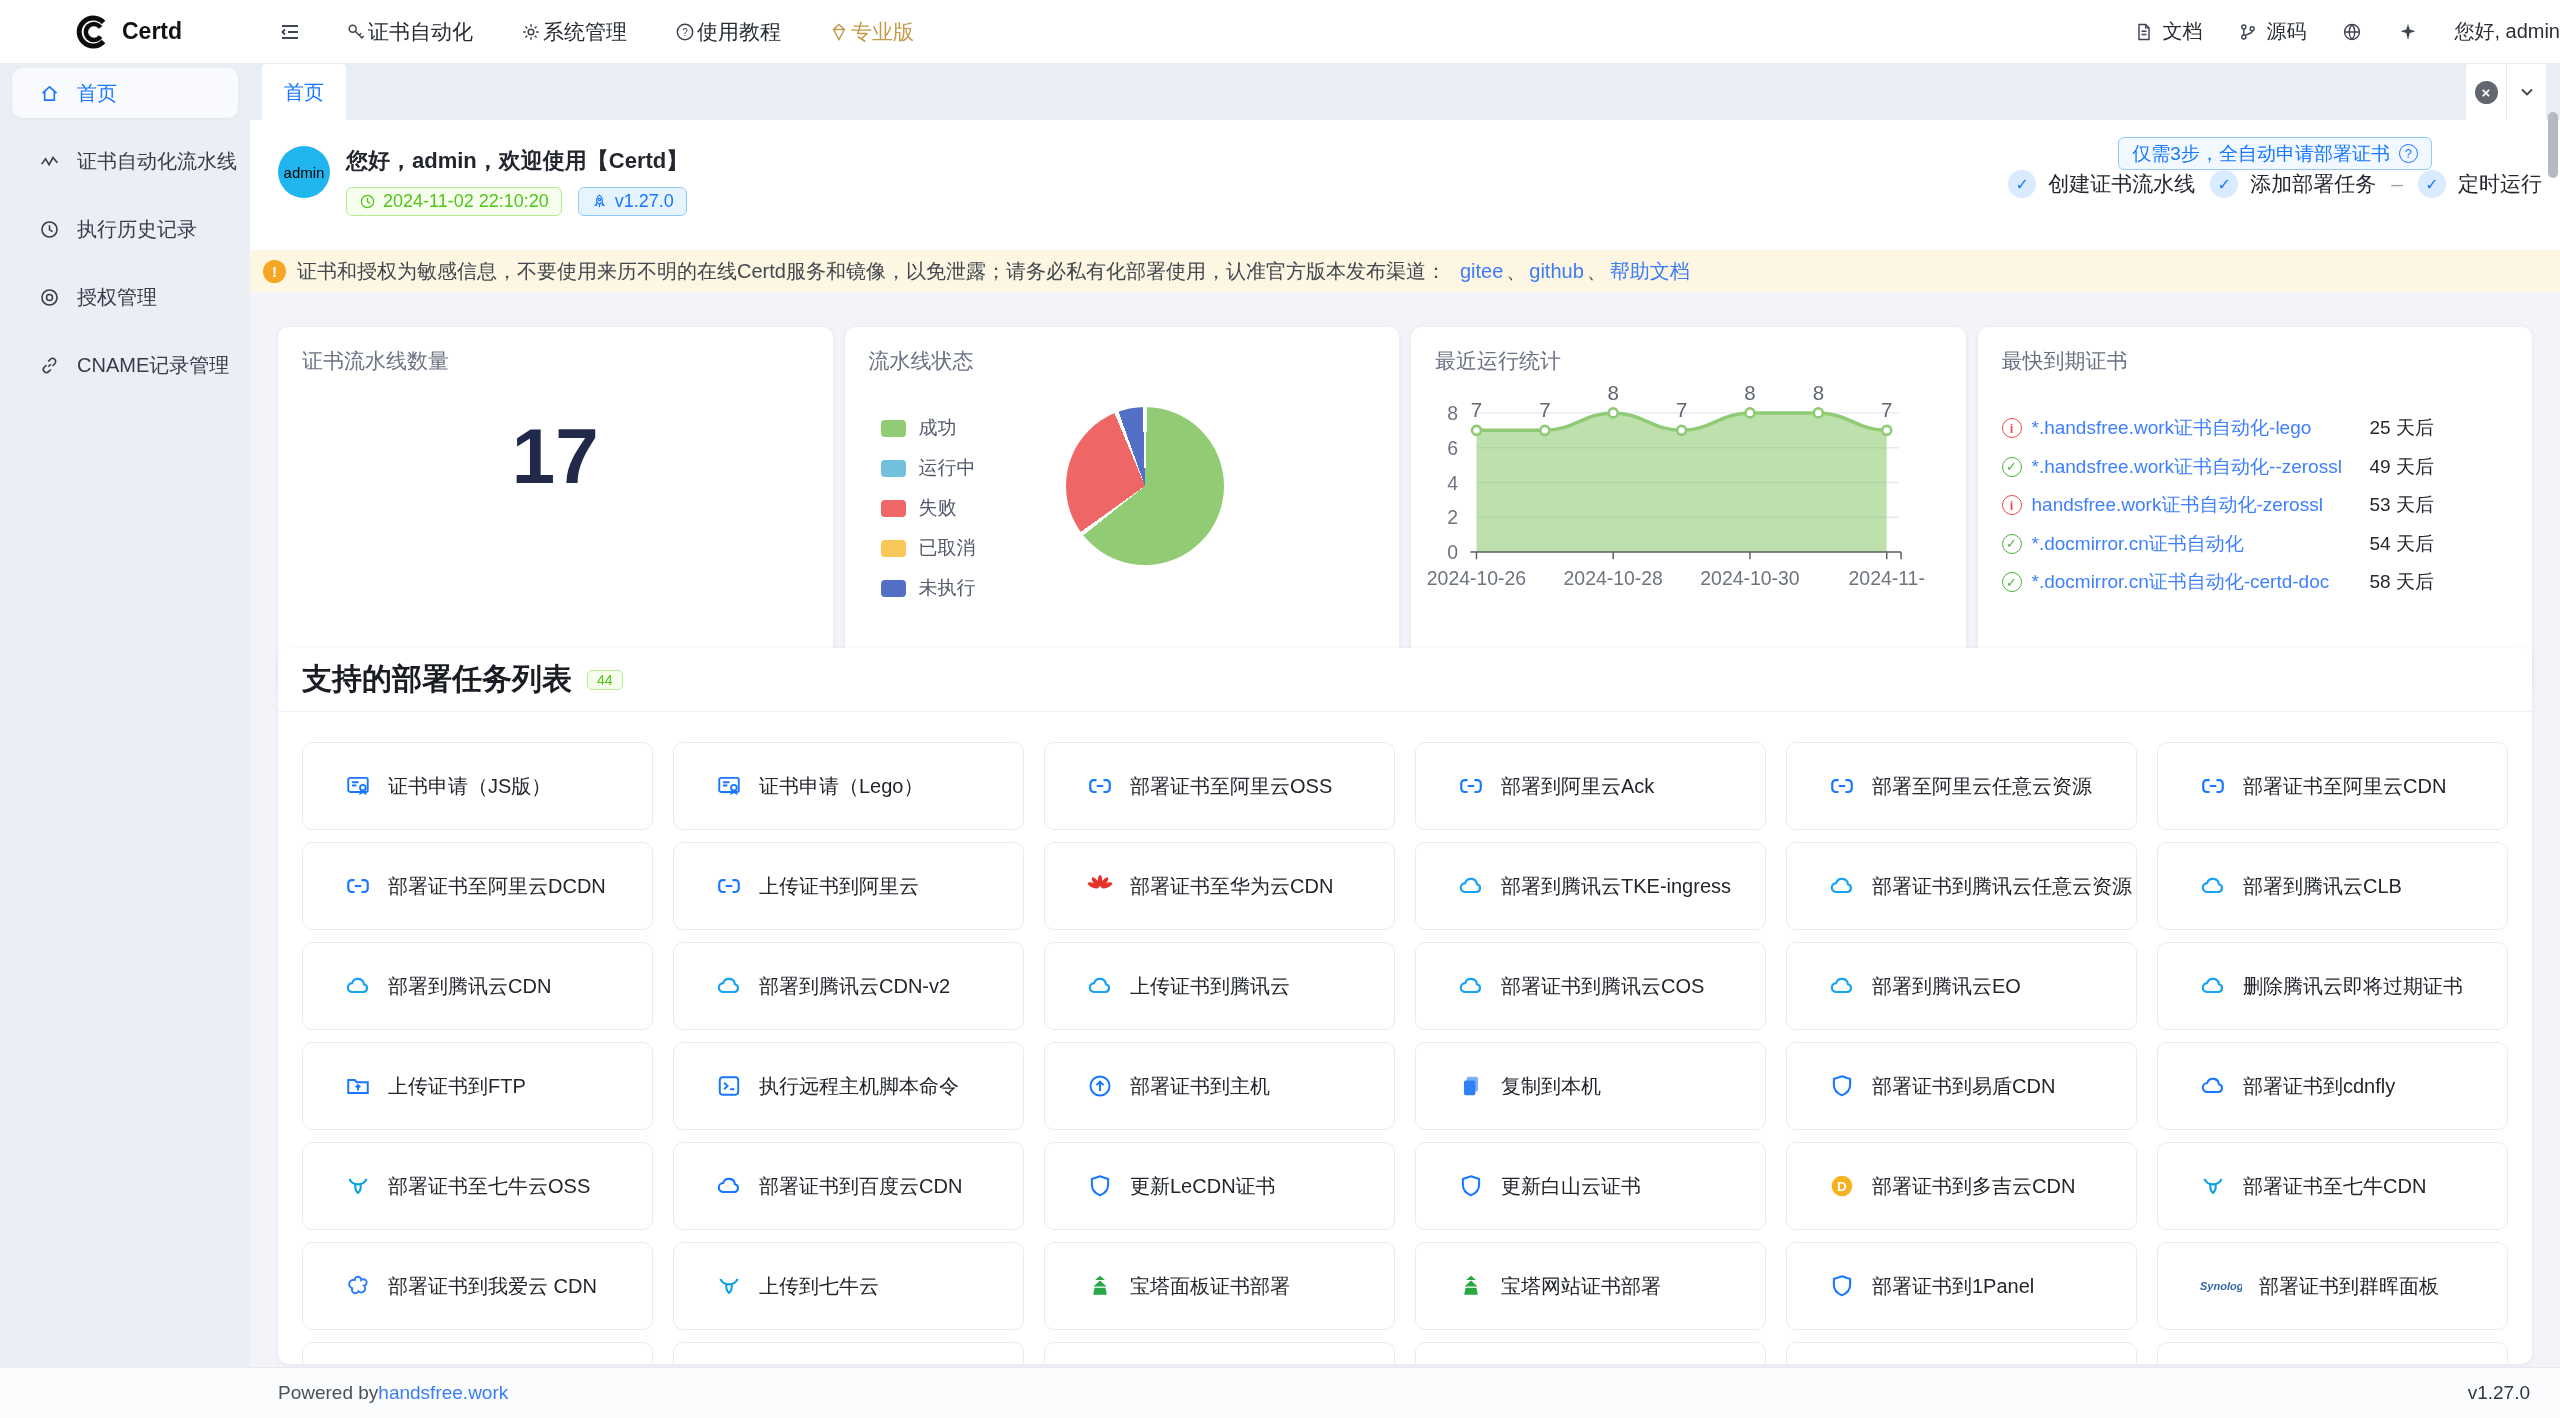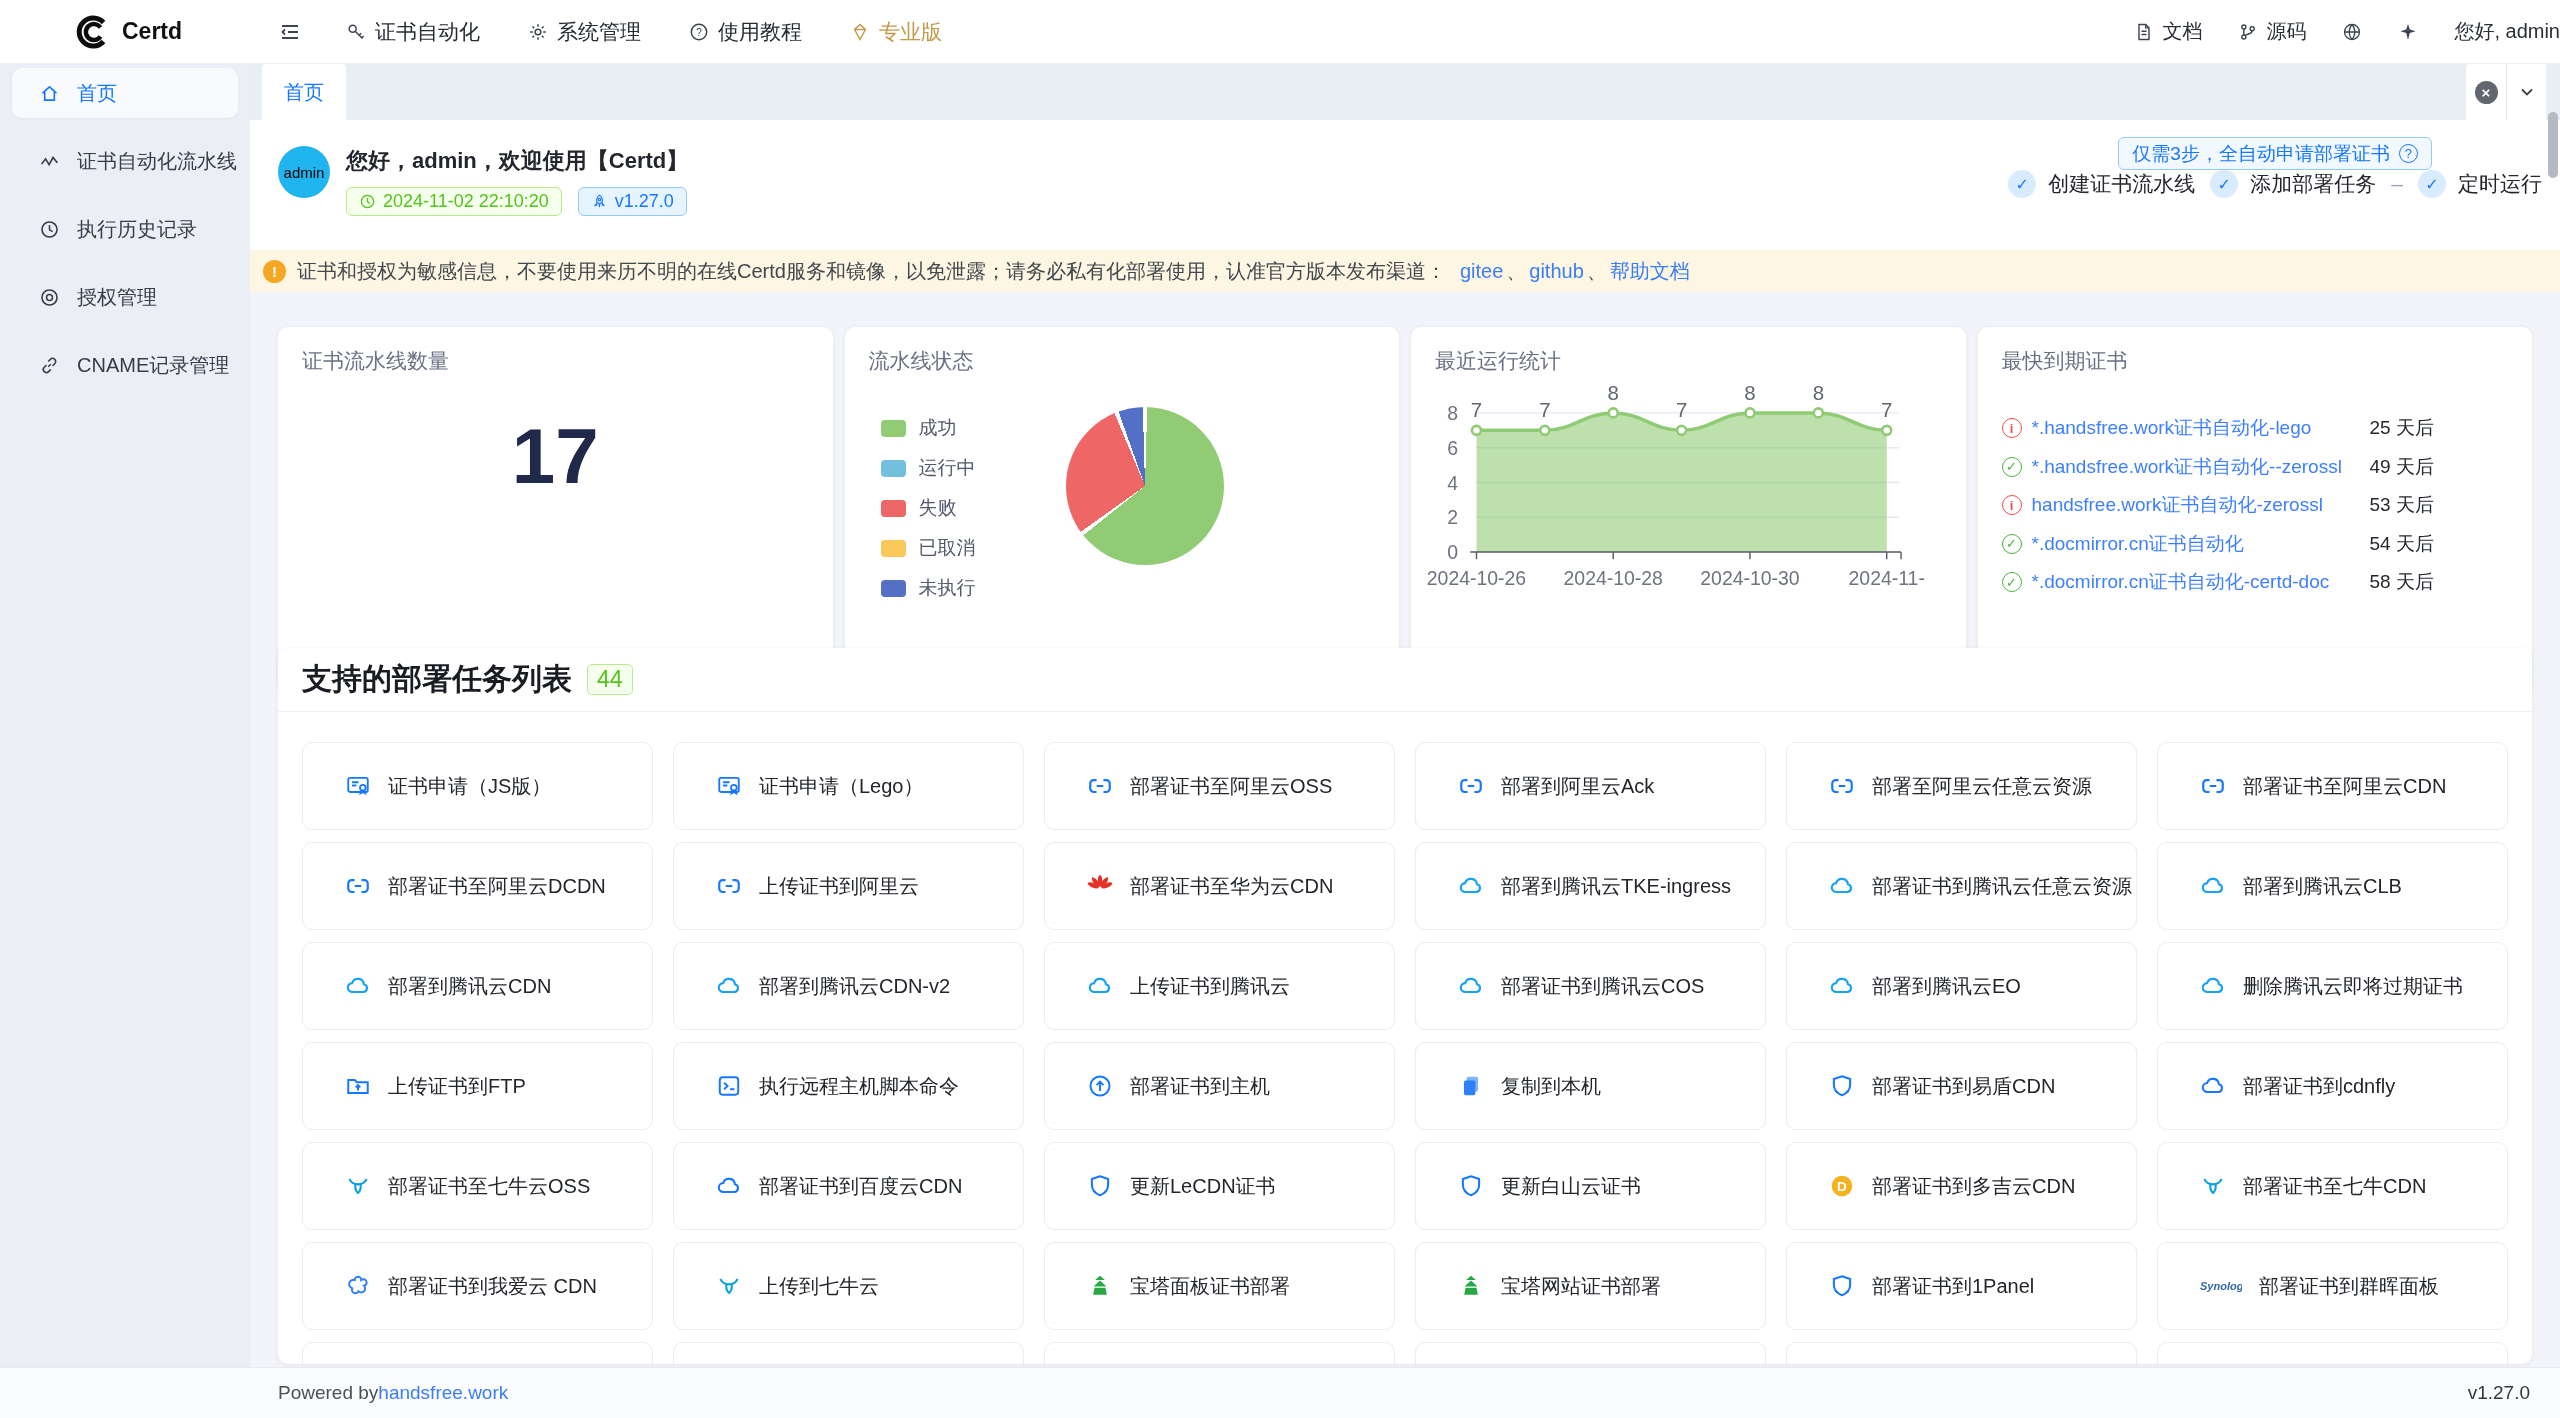--- a/index.html
+++ b/index.html
@@ -7,21 +7,21 @@
 body{font-family:"Liberation Sans","DejaVu Sans",sans-serif;color:#1f2329;background:#f2f4f9;position:relative}
 .ic{display:inline-flex;width:20px;height:20px;flex:none}
 .ic svg{width:100%;height:100%}
 
 
 #header{position:absolute;top:0;left:0;right:0;height:64px;background:#fff;border-bottom:1px solid #eceef4;display:flex;align-items:center;z-index:30}
 .brand{margin-left:74px;display:flex;align-items:center;gap:12px;font-size:23px;font-weight:700;color:#101114}
 .brand .ic{width:36px;height:36px}
 .collapse{margin-left:96px;width:24px;height:24px;color:#3f4754}
 #header-menu{display:flex;margin-left:44px;gap:48px;font-size:21px;color:#262b33;align-items:center}
-.menu-item{display:flex;gap:9px;align-items:center;cursor:pointer}
+.menu-item{display:flex;gap:2px;align-items:center;cursor:pointer}
 .menu-item .ic{color:#3c434f}
 .menu-item.gold,.menu-item.gold .ic{color:#c49a4a}
 #header-right{margin-left:auto;display:flex;align-items:center;gap:36px;font-size:20px;color:#2a2f37;}
 .hr-item{display:flex;gap:8px;align-items:center;cursor:pointer}
 .hr-item .ic{color:#3c434f}
 
 
 #sidebar{position:absolute;top:64px;left:0;width:250px;bottom:0;background:#ebeef4;z-index:20}
 #side-list{padding:4px 12px}
 .side-item{height:50px;border-radius:10px;display:flex;align-items:center;gap:17px;padding-left:27px;font-size:20px;color:#363d4a;margin-bottom:18px;cursor:pointer}
@@ -81,21 +81,21 @@
 .exp-ic{width:20px;height:20px;border-radius:50%;display:flex;align-items:center;justify-content:center;font-size:13px;font-weight:700;margin-right:10px;flex:none}
 .exp-ic.warn{border:1.7px solid #f24b4b;color:#f24b4b}
 .exp-ic.ok{border:1.7px solid #49b33a;color:#49b33a}
 .exp-name{width:338px;color:#3d7fff;font-size:19px;white-space:nowrap;overflow:hidden;cursor:pointer}
 .exp-days{color:#24282f;font-size:19px}
 
 
 #tasks-card{position:absolute;top:528px;left:28px;right:28px;height:716px;background:#fff;border-radius:10px;box-shadow:0 1px 5px rgba(36,46,66,.07);overflow:hidden}
 .tasks-head{height:64px;display:flex;align-items:center;padding:0 24px;border-bottom:1px solid #eef0f5;gap:15px}
 .tasks-title{font-size:30px;font-weight:700;color:#191c22}
-.tasks-count{border:1px solid #b7eb8f;background:#f6ffed;color:#52c41a;font-size:23px;border-radius:5px;padding:1px 9px}
+.tasks-count{border:1px solid #b7eb8f;background:#f6ffed;color:#52c41a;font-size:14px;border-radius:5px;padding:1px 9px}
 #task-grid{padding:30px 24px 0;display:grid;grid-template-columns:repeat(6,1fr);column-gap:20px;row-gap:12px}
 .task-card{height:88px;border:1px solid #e9ebf1;border-radius:10px;display:flex;align-items:center;padding-left:42px;gap:17px;background:#fff;cursor:pointer}
 .task-card .ic{width:26px;height:26px}
 .task-label{font-size:20px;color:#22262c;white-space:nowrap;overflow:hidden}
 .syn{font-size:11px;color:#3568a8;font-weight:700;font-style:italic;width:42px;flex:none;overflow:hidden}
 
 
 #footer{position:absolute;left:0;right:0;bottom:0;height:51px;background:#fbfcfe;border-top:1px solid #e8eaf0;display:flex;align-items:center;padding:0 30px 0 278px;font-size:19px;color:#4b5058;z-index:26}
 #footer a{color:#3b7cf7;text-decoration:none;cursor:pointer}
 .foot-ver{margin-left:auto;color:#33363c}

